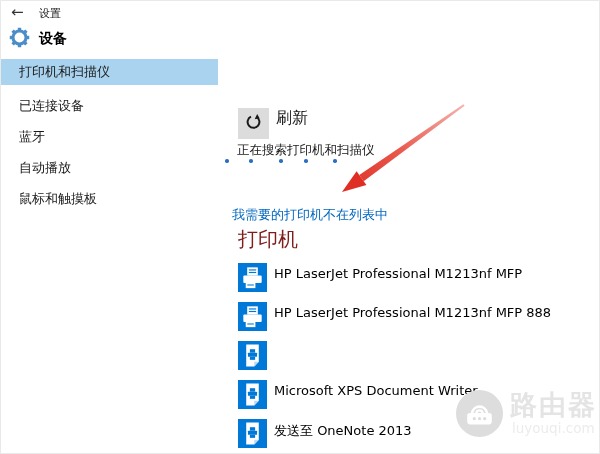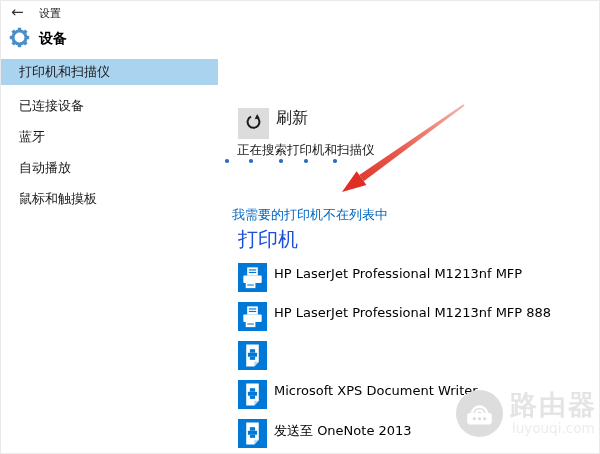--- a/index.html
+++ b/index.html
@@ -24,21 +24,21 @@
   .refresh-label { position:absolute; left:275px; top:107px; font-size:16px; color:#1a1a1a; }
   .searching-text { position:absolute; left:236px; top:141px; font-size:12.5px; color:#1a1a1a;text-align:center; }
   .progress-dots { position:absolute; left:0; top:158px; width:400px; height:6px; }
   .progress-dots span { position:absolute; width:3.5px; height:3.5px; border-radius:50%; background:#2a6fc0; }
   .progress-dots span:nth-child(1){ left:224px; }
   .progress-dots span:nth-child(2){ left:248px; }
   .progress-dots span:nth-child(3){ left:278px; }
   .progress-dots span:nth-child(4){ left:303px; }
   .progress-dots span:nth-child(5){ left:332px; }
   .not-listed-link { position:absolute; left:231px; top:185px; font-size:13px; color:#0067c0; cursor:pointer;margin-top:20px; }
-  .printers-title { position:absolute; left:237px; top:225px; font-size:20px; font-weight:400; color:#1d4ed8; }
+  .printers-title { position:absolute; left:237px; top:225px; font-size:20px; font-weight:400; color:#7f1d1d; }
 
   .printer-list { position:absolute; left:237px; top:262px; display:flex; flex-direction:column; gap:10px; }
   .printer-row { display:flex; align-items:flex-start; cursor:pointer; height:29px; }
   .printer-icon-box { width:29px; height:29px; flex:0 0 29px; }
   .printer-name { font-size:13px; color:#000; margin-left:7px; margin-top:3px; white-space:nowrap; }
 
   
   .arrow-overlay { position:absolute; left:0; top:0; width:600px; height:454px; pointer-events:none; z-index:6; }
 
   

